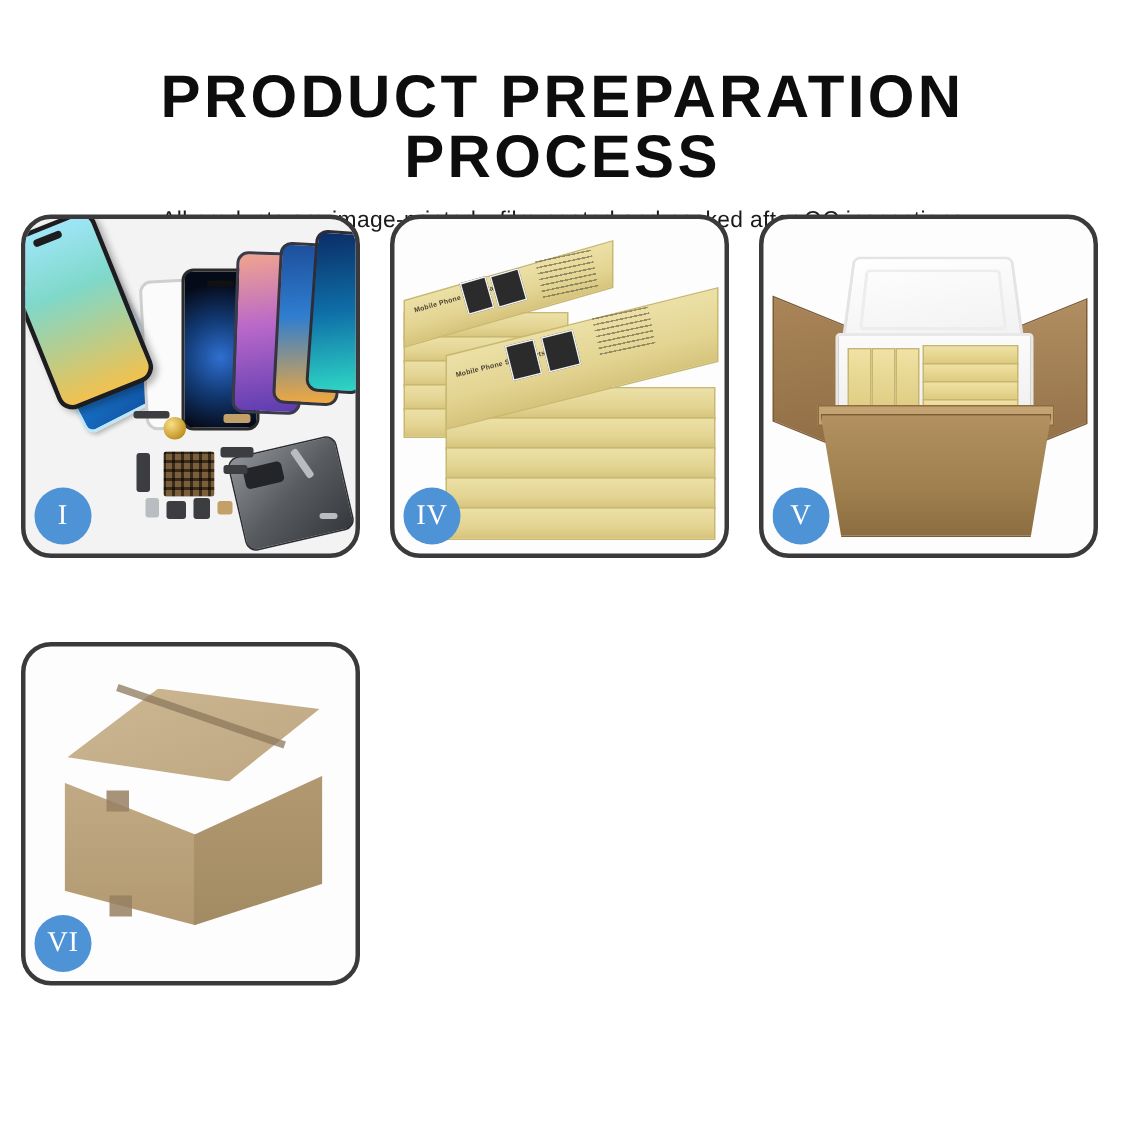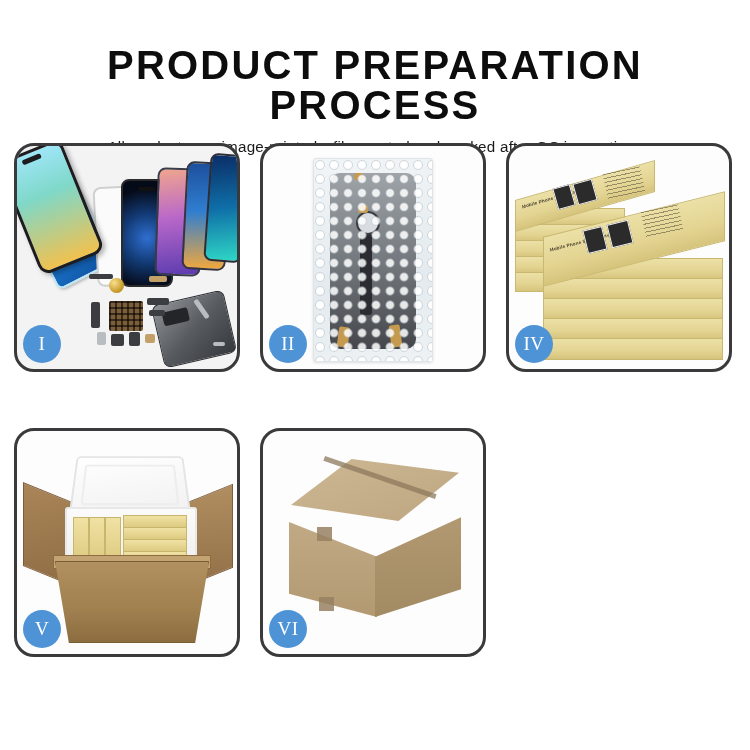--- a/index.html
+++ b/index.html
@@ -334,35 +334,20 @@
         <div class="part silver" style="left:80px;top:186px;width:9px;height:13px;"></div>
         <div class="part" style="left:94px;top:188px;width:13px;height:12px;"></div>
         <div class="part" style="left:112px;top:186px;width:11px;height:14px;"></div>
         <div class="part tan" style="left:128px;top:188px;width:10px;height:9px;"></div>
         <div class="part silver" style="left:182px;top:152px;width:5px;height:22px;transform:rotate(-35deg);"></div>
         <div class="part silver" style="left:196px;top:196px;width:12px;height:4px;"></div>
       </div>
       <div class="badge">I</div>
     </div>
 
-    <div class="panel p2">
-      <div class="stage">
-        <div class="bubblewrap">
-          <div class="screen-inside"></div>
-          <div class="flex-cable"></div>
-          <div class="flex-round"></div>
-          <div class="gold-tab" style="left:40px;top:14px;width:9px;height:7px;"></div>
-          <div class="gold-tab" style="left:44px;top:46px;width:10px;height:8px;"></div>
-          <div class="gold-tab" style="left:24px;top:168px;width:11px;height:20px;transform:rotate(8deg);"></div>
-          <div class="gold-tab" style="left:76px;top:166px;width:11px;height:22px;transform:rotate(-8deg);"></div>
-          <div class="bubble-overlay"></div>
-        </div>
-      </div>
-      <div class="badge">II</div>
-    </div>
 
 
     <div class="panel p4">
       <div class="stage">
 
         <div class="kbox" style="left:6px;top:62px;width:108px;height:16px;"></div>
         <div class="kbox" style="left:6px;top:78px;width:108px;height:16px;"></div>
         <div class="kbox" style="left:6px;top:94px;width:108px;height:16px;"></div>
         <div class="kbox" style="left:6px;top:110px;width:108px;height:16px;"></div>
         <div class="kbox" style="left:6px;top:126px;width:108px;height:18px;"></div>

